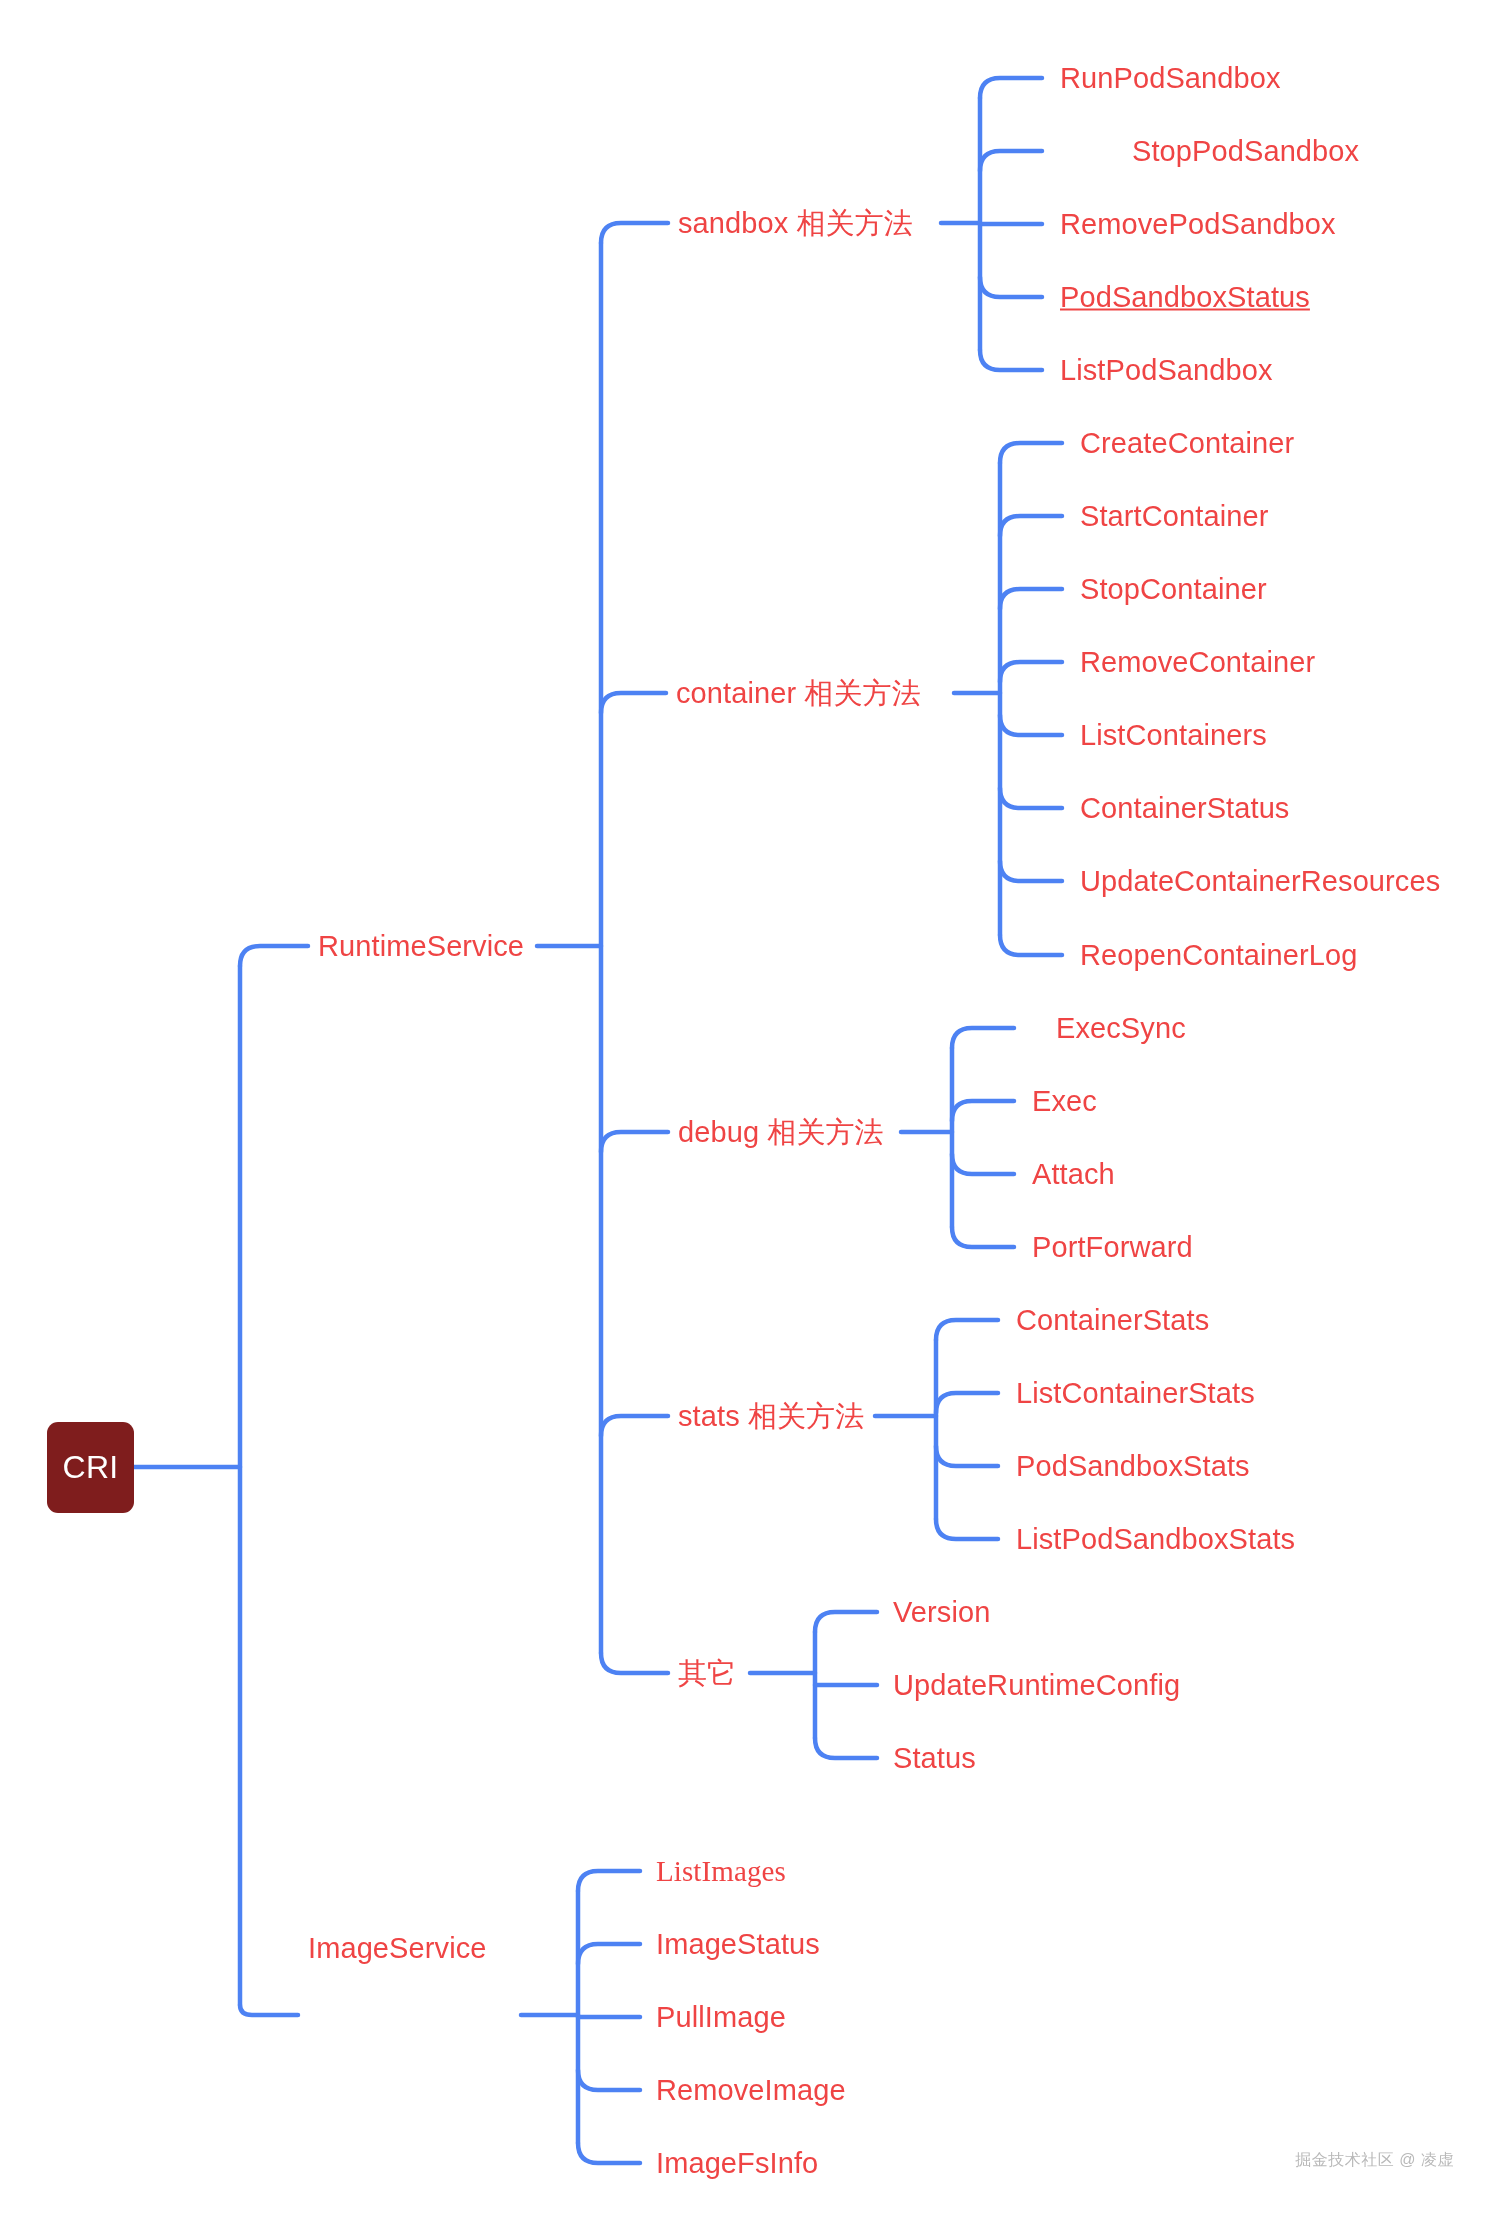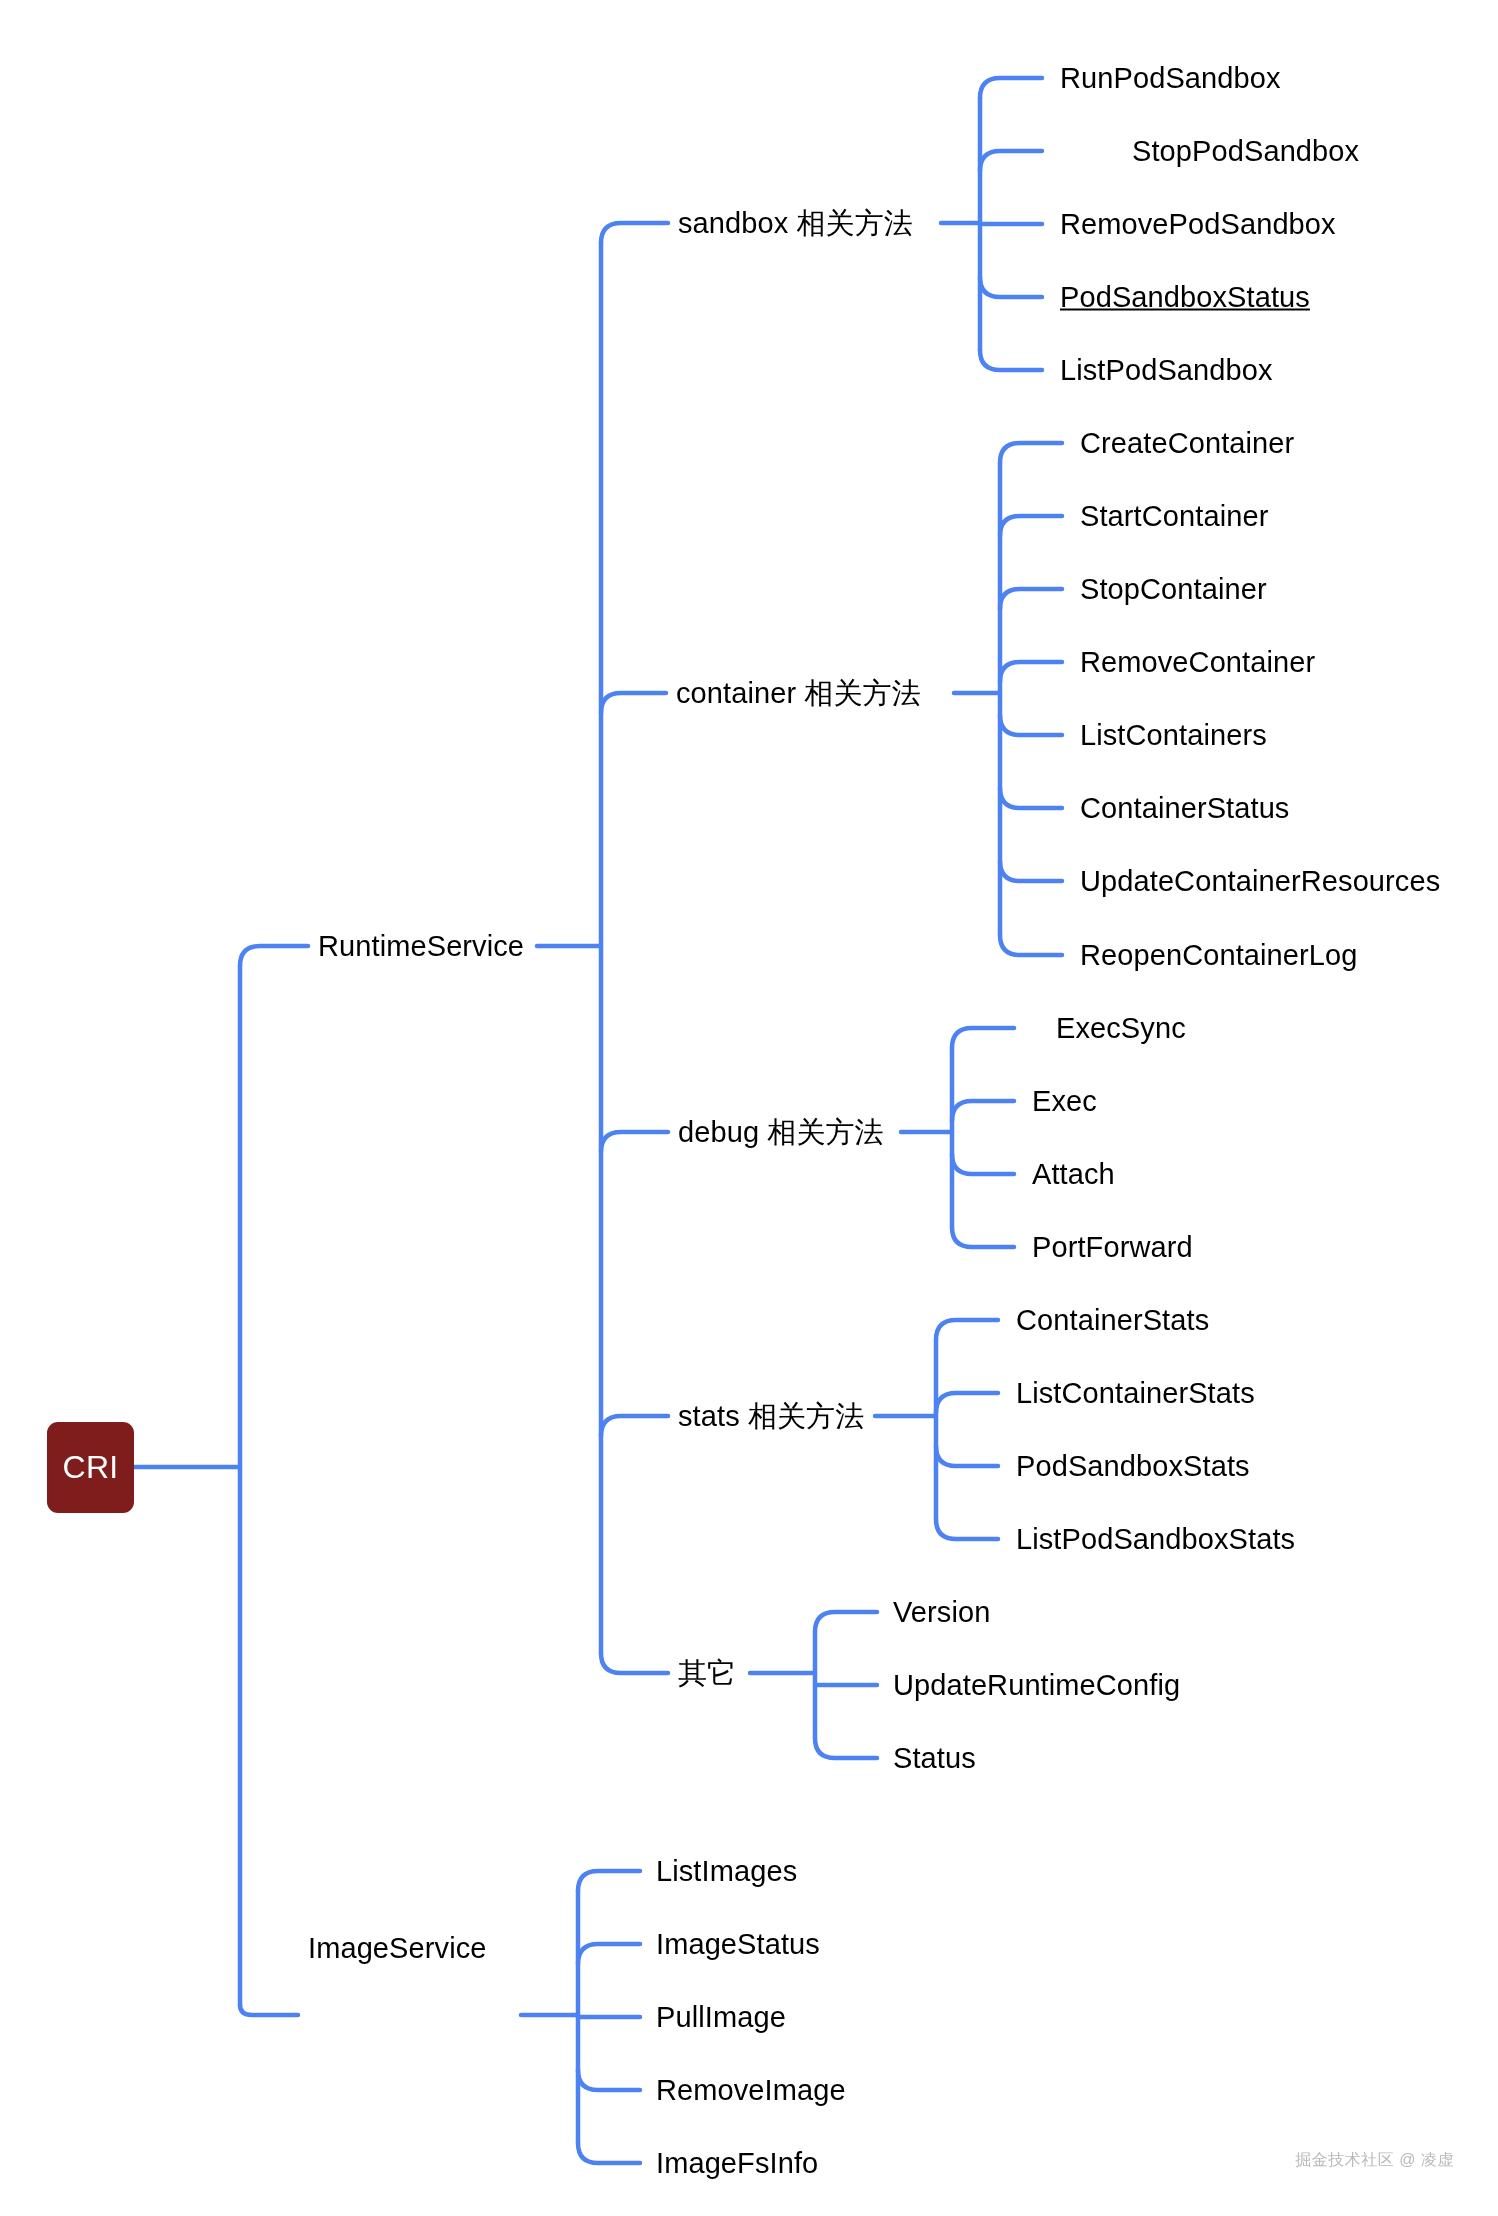--- a/index.html
+++ b/index.html
@@ -18,21 +18,21 @@
   #mindmap {
     position: absolute;
     top: 0;
     left: 0;
     width: 1498px;
     height: 2216px;
   }
   .node-label {
     position: absolute;
     font-family: "Liberation Sans", "DejaVu Sans", sans-serif;
-    color: #000000;
+    color: #ef4444;
     white-space: nowrap;
     line-height: 1;
     transform: translateY(-50%);
   }
   .lvl1 {
     font-size: 29px;
     letter-spacing: 0.1px;
   }
   .lvl2 {
     font-size: 29px;
@@ -184,19 +184,19 @@
 
 <div class="node-label lvl3" style="left:1016px; top:1320px;">ContainerStats</div>
 <div class="node-label lvl3" style="left:1016px; top:1393px;">ListContainerStats</div>
 <div class="node-label lvl3" style="left:1016px; top:1466px;">PodSandboxStats</div>
 <div class="node-label lvl3" style="left:1016px; top:1539px;">ListPodSandboxStats</div>
 
 <div class="node-label lvl3" style="left:893px; top:1612px;">Version</div>
 <div class="node-label lvl3" style="left:893px; top:1685px;">UpdateRuntimeConfig</div>
 <div class="node-label lvl3" style="left:893px; top:1758px;">Status</div>
 
-<div class="node-label lvl3" style="left:656px; top:1871px;">ListImages</div>
+<div class="node-label lvl3" style="left:656px; top:1871px;font-family:Liberation Serif, serif;">ListImages</div>
 <div class="node-label lvl3" style="left:656px; top:1944px;">ImageStatus</div>
 <div class="node-label lvl3" style="left:656px; top:2017px;">PullImage</div>
 <div class="node-label lvl3" style="left:656px; top:2090px;">RemoveImage</div>
 <div class="node-label lvl3" style="left:656px; top:2163px;">ImageFsInfo</div>
 
 <div class="watermark">掘金技术社区 @ 凌虚</div>
 
 </body></html>

